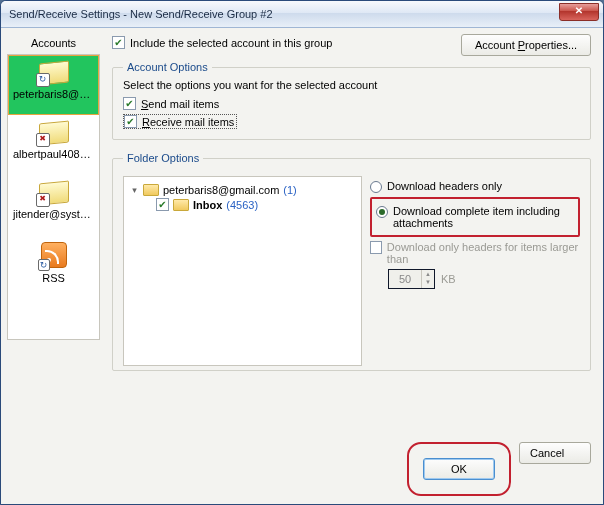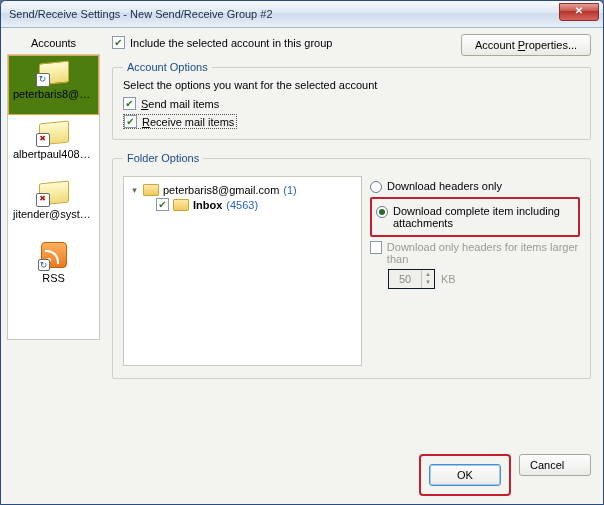--- a/index.html
+++ b/index.html
@@ -6,21 +6,21 @@
   body { margin: 0; background: #5a7aa0; }
   .window { width: 604px; height: 505px; background: #fff; border: 1px solid #2a4a7a; border-radius: 6px 6px 0 0; overflow: hidden; box-shadow: 0 0 8px rgba(0,0,0,.3);}
   .titlebar { height: 27px; background: linear-gradient(#f7f9fc,#dfe8f5 45%,#cddaec 46%,#e8eff8); border-bottom: 1px solid #9fb6d4; display: flex; align-items: center; padding: 0 4px 0 8px; position: relative;}
   .titlebar .title { color: #1a2b44; }
   .closebtn { position: absolute; right: 4px; top: 2px; width: 40px; height: 18px; background: linear-gradient(#e79e9a,#c9534a 45%,#b3352d 46%,#d8645c); border: 1px solid #8a2e28; border-radius: 0 0 3px 3px; color: #fff; text-align: center; line-height: 14px; font-weight: bold; font-size: 10px;}
   .body { display: flex; height: calc(100% - 27px); background: #f3f3f0;}
   .sidebar { width: 105px; padding: 6px; }
   .accounts-head { text-align: center; padding: 3px 0; color: #000; }
   .accounts-box { border: 1px solid #c8c6bd; background: #fff; height: 286px; margin-top: 2px;}
   .acct { height: 60px; text-align: center; padding-top: 6px; color: #000; cursor: default; border: 1px solid transparent;}
-  .acct.selected { background: #4d7c0f; border: 1px solid #e8a43f; }
+  .acct.selected { background: #22c55e; border: 1px solid #e8a43f; }
   .acct .lbl { margin-top: 4px; white-space: nowrap; overflow: hidden; text-overflow: ellipsis; padding: 0 4px;}
   .mailicon { width: 30px; height: 22px; margin: 0 auto; position: relative;}
   .mailicon::before { content: ""; position: absolute; inset: 0; background: linear-gradient(#fffad0,#f0db7a); border: 1px solid #c9a83a; transform: skewY(-6deg); border-radius: 2px;}
   .mailicon::after { content: ""; position: absolute; left: -3px; bottom: -3px; width: 12px; height: 12px; background: #fff; border: 1px solid #6a6a6a; border-radius: 2px; font-size: 9px; line-height: 10px; text-align: center; color: #2a6b2a;}
   .mailicon.warn::after { content: "✖"; color: #b02020; font-size: 8px; }
   .mailicon.sync::after { content: "↻"; color: #2a5aa0; font-size: 9px; }
   .rssicon { width: 26px; height: 26px; margin: 0 auto; background: linear-gradient(#ffb060,#e87a1e); border: 1px solid #c0640c; border-radius: 4px; position: relative;}
   .rssicon::before { content: ""; position: absolute; left: 5px; bottom: 5px; width: 4px; height: 4px; background: #fff; border-radius: 50%;}
   .rssicon::after { content: ""; position: absolute; left: 3px; bottom: 3px; width: 12px; height: 12px; border: 2px solid #fff; border-left: none; border-bottom: none; border-radius: 0 12px 0 0;}
   .rsssync { position: absolute; left: -4px; bottom: -4px; width: 12px; height: 12px; background:#fff; border:1px solid #6a6a6a; border-radius:2px; font-size:9px; line-height:10px; text-align:center; color:#2a5aa0;}
@@ -44,21 +44,21 @@
   .radio { display: flex; align-items: flex-start; gap: 5px; margin: 4px 0;}
   .radio .dot { width: 12px; height: 12px; border: 1px solid #6a7a90; border-radius: 50%; background: #fff; display:inline-flex; align-items:center; justify-content:center; flex-shrink:0; margin-top:1px;}
   .radio .dot.sel::after { content:""; width:6px; height:6px; background:#2a6a2a; border-radius:50%;}
   .spinrow { display:flex; align-items:center; gap:6px; margin: 4px 0 0 18px;}
   .spinner { display:flex; border:1px solid #0f172a; background:#f0f0eb; color:#9a9a94; height:20px;}
   .spinner input { width:32px; border:none; background:transparent; text-align:center; color:#888;}
   .spinner .arrows { display:flex; flex-direction:column; border-left:1px solid #c8c6bd;}
   .spinner .arrows span { font-size:6px; line-height:8px; padding:0 3px; color:#8a8a8a;}
   .disabled { color:#9a9a94; }
   .footer { position:absolute; right:12px; bottom:8px; display:flex; gap:8px;}
-  .ok-wrap { border:2px solid #c2202f; padding:8px; border-radius:4px;}
+  .ok-wrap { border:2px solid #c2202f; padding:14px; border-radius:14px;}
   .cnt { color:#2a62c4; }
   .underline-access { text-decoration: underline; text-decoration-color: currentColor;}
 </style>
 </head>
 <body>
 
 <div class="window">
   <div class="titlebar">
     <span class="title">Send/Receive Settings - New Send/Receive Group #2</span>
     <div class="closebtn">✕</div>
@@ -109,21 +109,21 @@
           </label>
         </div>
         <div style="margin-top:4px">
           <label class="checkbox" style="border:1px dotted #555; padding:0 2px 0 0;">
             <span class="box">✔</span>
             <span><span class="underline-access">R</span>eceive mail items</span>
           </label>
         </div>
       </fieldset>
 
-      <fieldset style="padding-bottom:12px">
+      <fieldset style="padding-bottom:4px">
         <legend>Folder Options</legend>
         <div class="fbody">
           <div class="tree">
             <div class="treeline">
               <span class="toggle">▾</span>
               <span class="foldericon"></span>
               <span>peterbaris8@gmail.com</span>
               <span class="cnt">(1)</span>
             </div>
             <div class="treeline" style="padding-left:26px">

